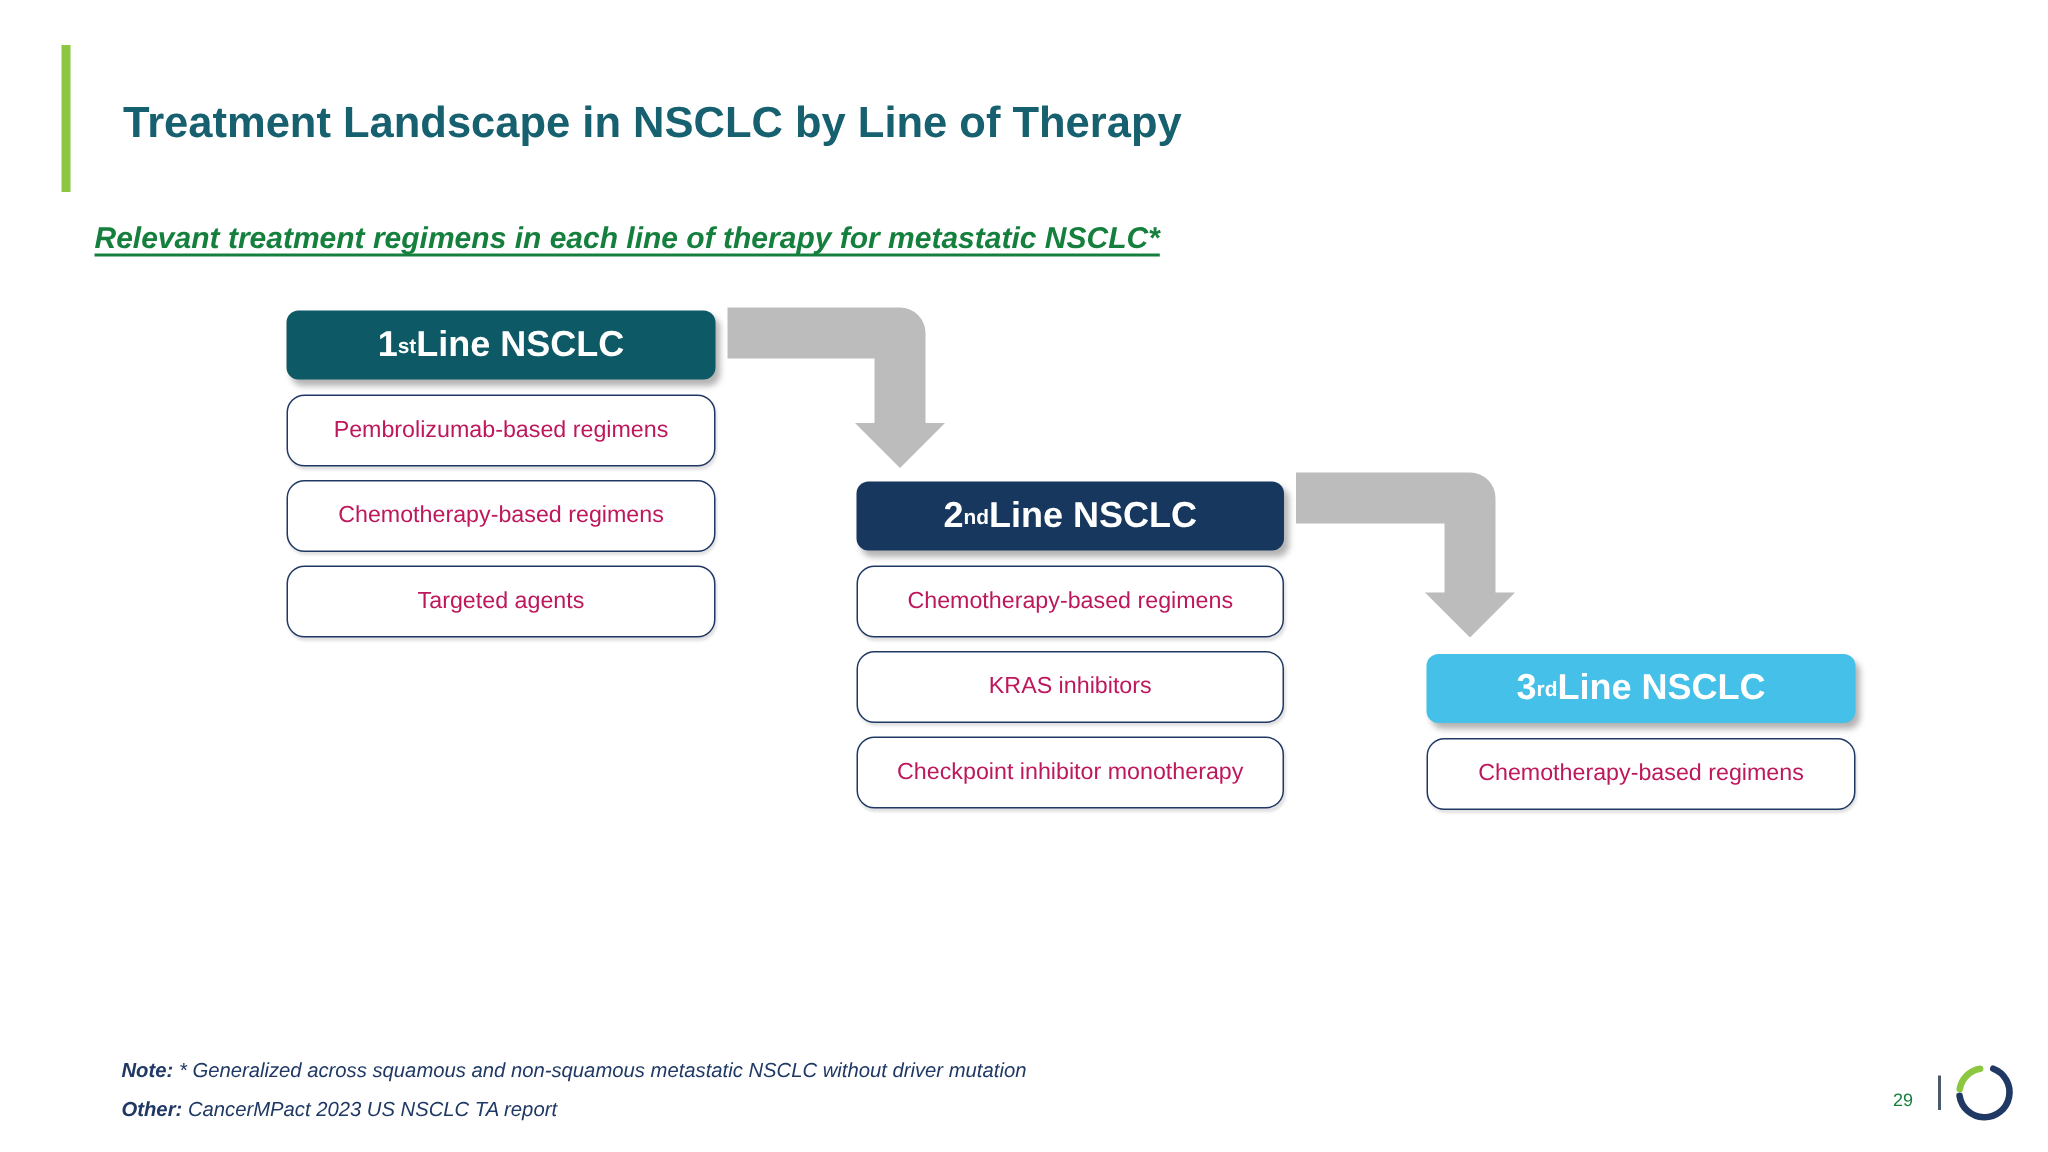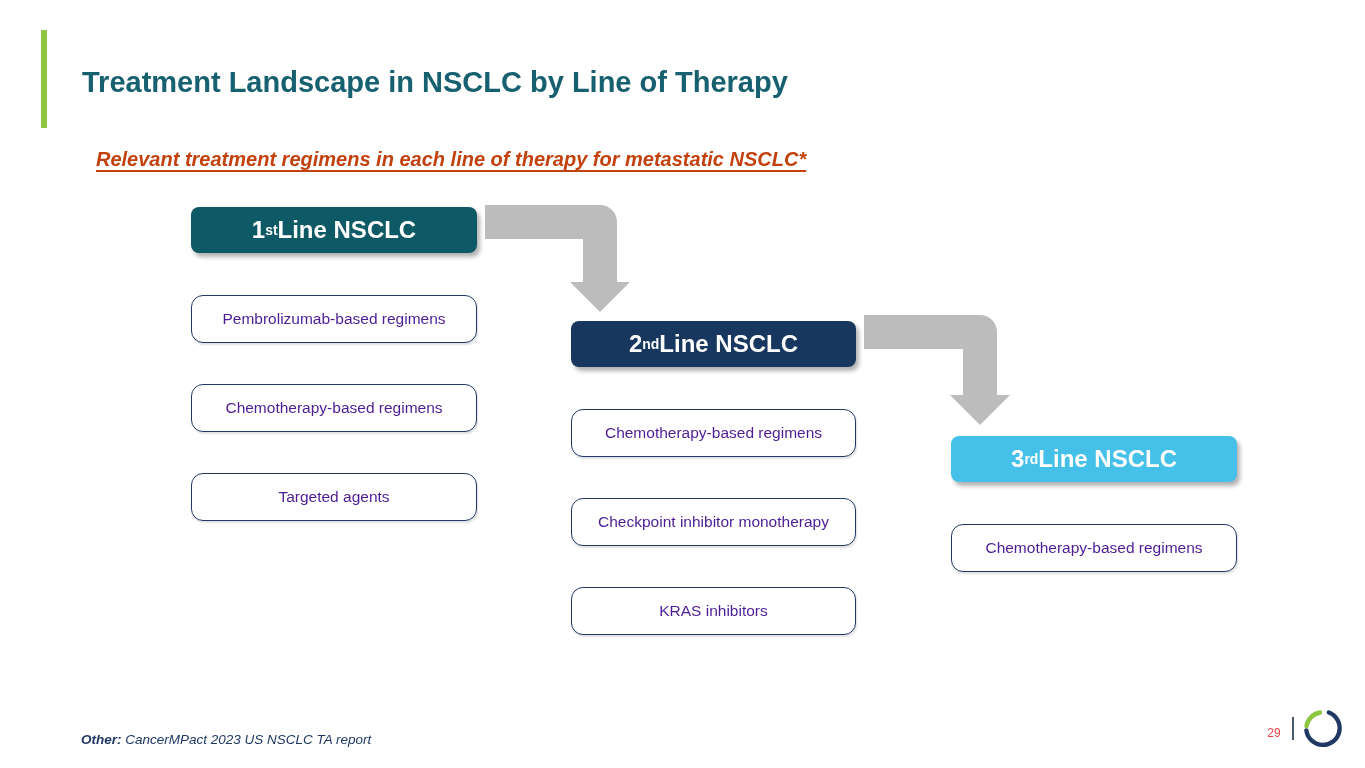--- a/index.html
+++ b/index.html
@@ -6,22 +6,22 @@
   .slide{
     position:relative;width:1365px;height:768px;background:#ffffff;
     font-family:"Liberation Sans", sans-serif;overflow:hidden;margin:0 auto;
   }
   .green-bar{position:absolute;left:41px;top:30px;width:6px;height:98px;background:#8dc63f;}
   .title{
     position:absolute;left:82px;top:66px;width:1100px;
     font-size:29px;font-weight:bold;color:#16606f;letter-spacing:0px;
   }
   .subtitle{
-    position:absolute;left:96px;top:148px;width:1000px;
-    font-size:20px;font-weight:bold;font-style:italic;color:#c2410c;
+    position:absolute;left:63px;top:148px;width:1000px;
+    font-size:20px;font-weight:bold;font-style:italic;color:#15803d;
     text-decoration:underline;text-decoration-thickness:2px;text-underline-offset:4px;
   }
   .arrow-layer{position:absolute;left:0;top:0;width:1365px;height:768px;z-index:0;pointer-events:none;}
   .column{position:absolute;display:flex;flex-direction:column;z-index:1;}
   .col-1{left:191px;top:207px;width:286px;}
   .col-2{left:571px;top:321px;width:285px;}
   .col-3{left:951px;top:436px;width:286px;}
   .line-header{
     height:46px;border-radius:8px;margin-bottom:10px;
     display:flex;align-items:center;justify-content:center;
@@ -29,29 +29,28 @@
     box-shadow:3px 4px 4px rgba(0,0,0,0.30);
   }
   .line-header sup{font-size:0.58em;line-height:0;}
   .hdr-1{background:#0d5965;}
   .hdr-2{background:#17375e;}
   .hdr-3{background:#45c0e8;}
   .boxes{display:flex;flex-direction:column;gap:9px;}
   .node-box{
     height:48px;background:#ffffff;border:1.5px solid #1f3864;border-radius:12px;
     display:flex;align-items:center;justify-content:center;text-align:right;
-    font-size:15.5px;line-height:22px;color:#4c1d95;padding:0 14px;box-sizing:border-box;
+    font-size:15.5px;line-height:22px;color:#be185d;padding:0 14px;box-sizing:border-box;
     box-shadow:1px 2px 2px rgba(0,0,0,0.12);
-    margin-top:32px;
   }
   .footer-note{position:absolute;left:81px;font-size:13.5px;font-style:italic;color:#1f3864;}
   .note-line{top:706px;}
   .source-line{top:732px;}
   .footer-note b{font-weight:bold;}
-  .page-number{position:absolute;left:1262px;top:726px;width:24px;text-align:center;font-size:12px;color:#ef4444;}
+  .page-number{position:absolute;left:1262px;top:726px;width:24px;text-align:left;font-size:12px;color:#15803d;}
   .page-sep{position:absolute;left:1292px;top:717px;width:2px;height:23px;background:#4a5a6a;}
   .logo{position:absolute;left:1300px;top:706px;width:46px;height:46px;}
 </style>
 </head>
 <body>
 
 <div class="slide">
 
   <svg class="arrow-layer" viewBox="0 0 1365 768">
     <g>
@@ -84,36 +83,39 @@
   </div>
 
   <div class="column col-2">
     <div class="line-header hdr-2">
       <span>2</span>
         <sup>nd</sup>
         <span> Line NSCLC</span>
     </div>
     <div class="boxes">
       <div class="node-box">Chemotherapy-based regimens</div>
+      <div class="node-box">KRAS inhibitors</div>
       <div class="node-box">Checkpoint inhibitor monotherapy</div>
-      <div class="node-box">KRAS inhibitors</div>
     </div>
   </div>
 
   <div class="column col-3">
     <div class="line-header hdr-3">
       <span>3</span>
         <sup>rd</sup>
         <span> Line NSCLC</span>
     </div>
     <div class="boxes">
       <div class="node-box">Chemotherapy-based regimens</div>
     </div>
   </div>
 
+  <div class="footer-note note-line">
+    <b>Note:</b><span> * Generalized across squamous and non-squamous metastatic NSCLC without driver mutation</span>
+  </div>
   <div class="footer-note source-line">
     <b>Other:</b><span> CancerMPact 2023 US NSCLC TA report</span>
   </div>
 
   <div class="page-number">29</div>
   <div class="page-sep"></div>
 
   <svg class="logo" viewBox="0 0 44 44">
 
     <path d="M27.6,6.2 A16,16 0 1 1 6.1,23.4" fill="none" stroke="#1f3864" stroke-width="4.2" stroke-linecap="round"></path>

